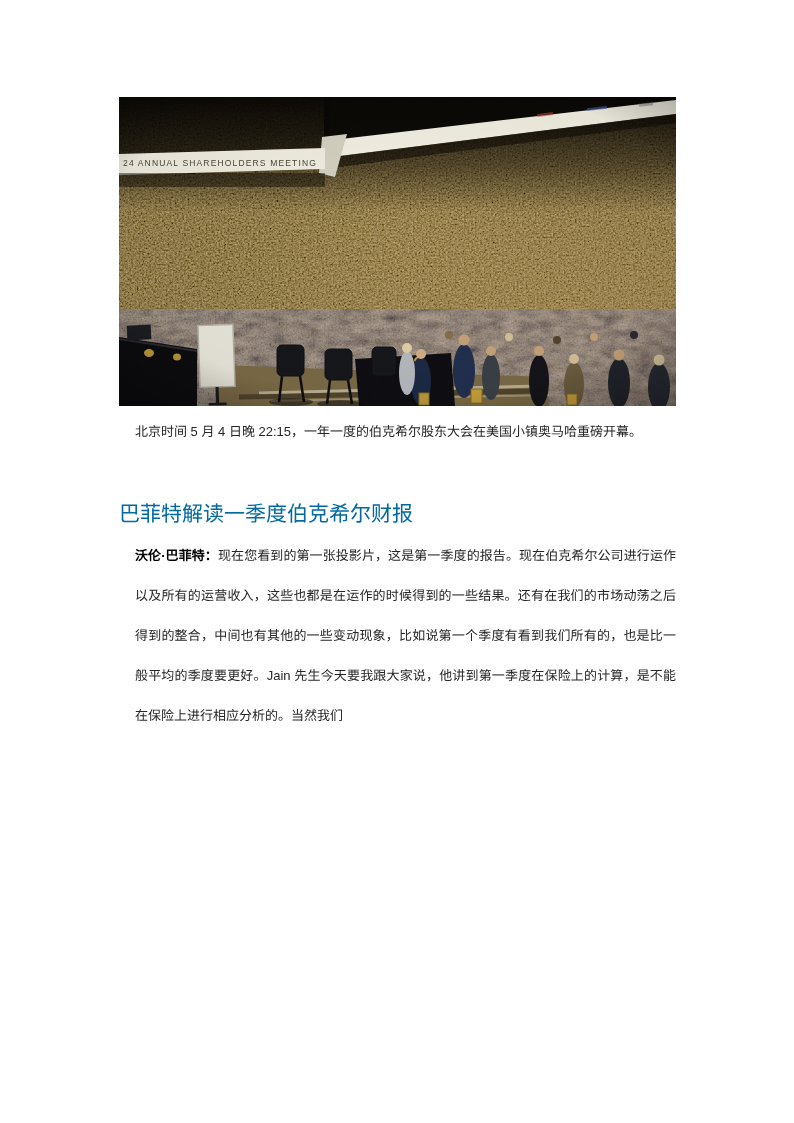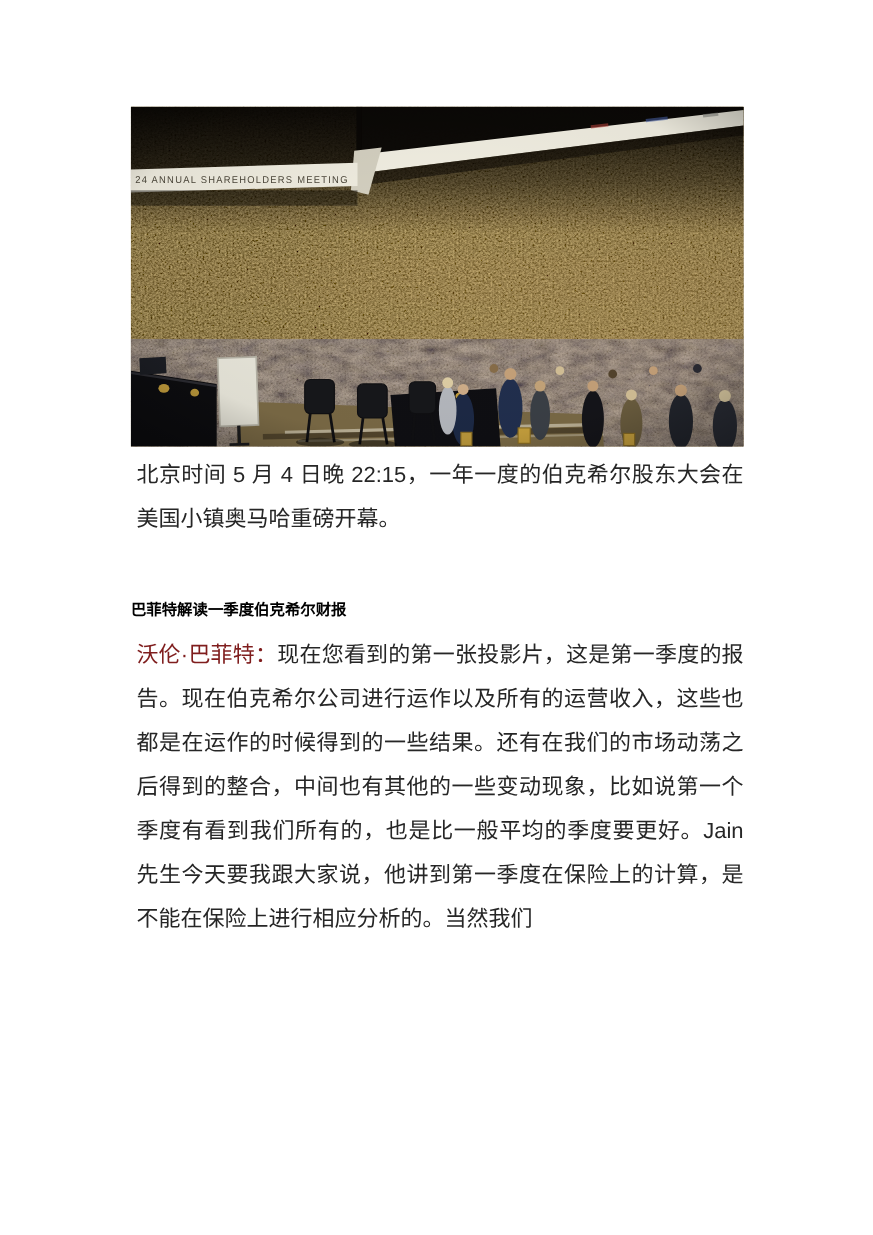--- a/index.html
+++ b/index.html
@@ -18,36 +18,36 @@
     top: 97px;
     width: 557px;
   }
   .hero {
     display: block;
     width: 557px;
     height: 309px;
     margin: 0 0 6px 0;
   }
   .para {
-    font-size: 20px;
+    font-size: 13px;
     line-height: 40px;
     color: #262626;
     text-align: justify;
-    margin: 0 0 42px 5px;
+    margin: 0 0 42px 16px;
     word-break: break-all;
   }
   .section-heading {
-    font-size: 14px;
+    font-size: 21px;
     line-height: 40px;
-    font-weight: 700;
-    color: #000000;
+    font-weight: 400;
+    color: #0369a1;
     margin: 28px 0 0 0;
   }
   .speech { margin-top: 2px; margin-bottom: 0; }
-  .speaker { font-weight: 400; color: #7f1d1d; }
+  .speaker { font-weight: 700; color: #000000; }
 </style>
 </head>
 <body>
 
 <div class="page">
   <div class="content">
 
     <svg class="hero" viewBox="0 0 557 309" preserveAspectRatio="none" aria-hidden="true">
       <defs>
         <linearGradient id="baseGrad" x1="0" y1="0" x2="0" y2="1">

